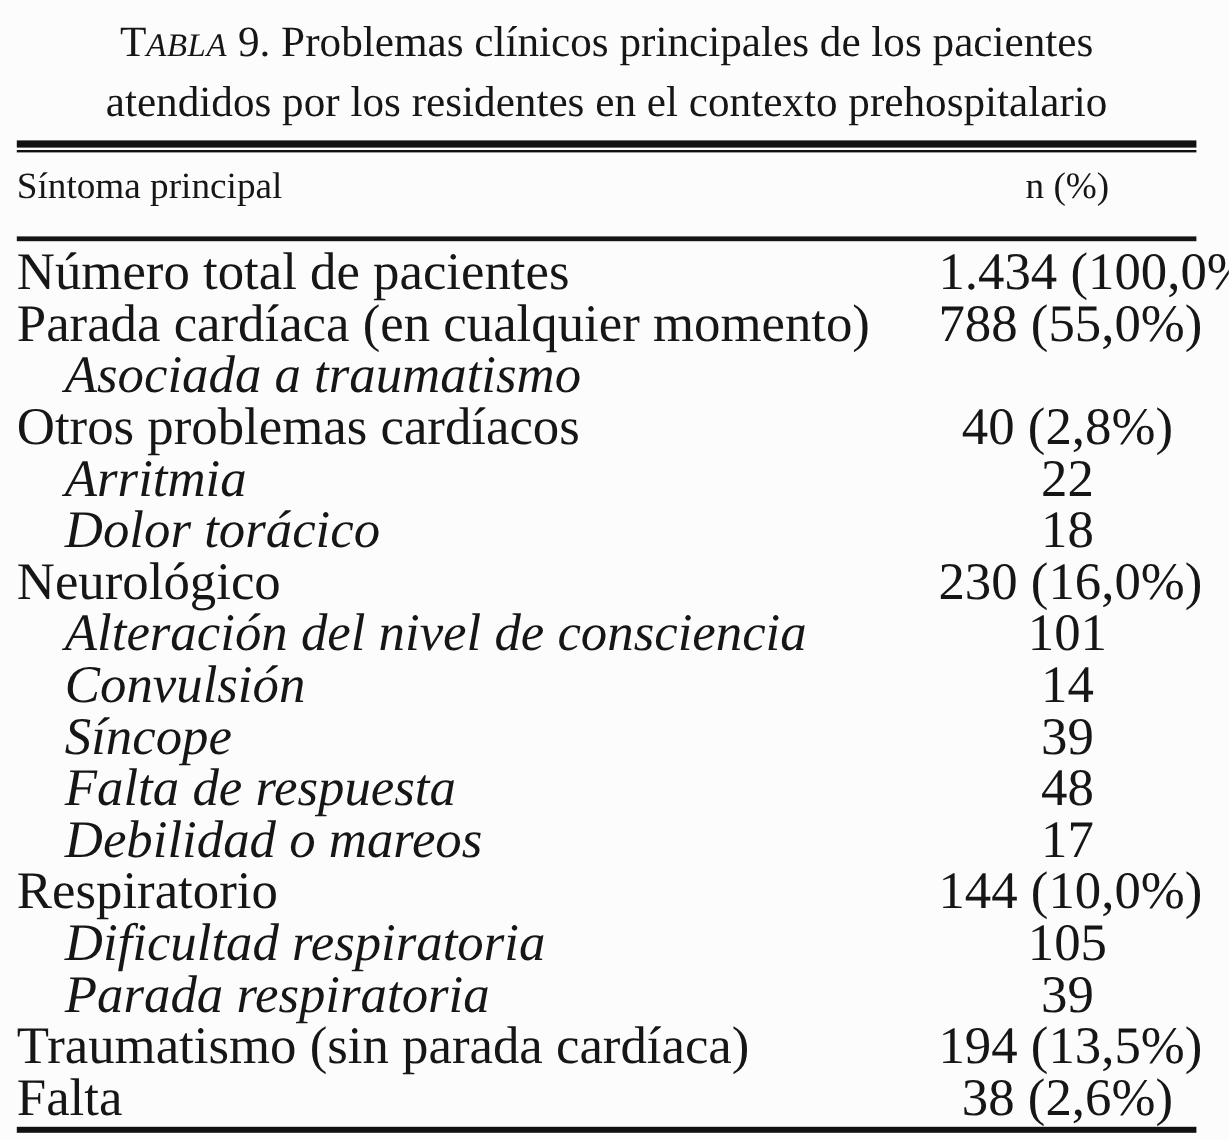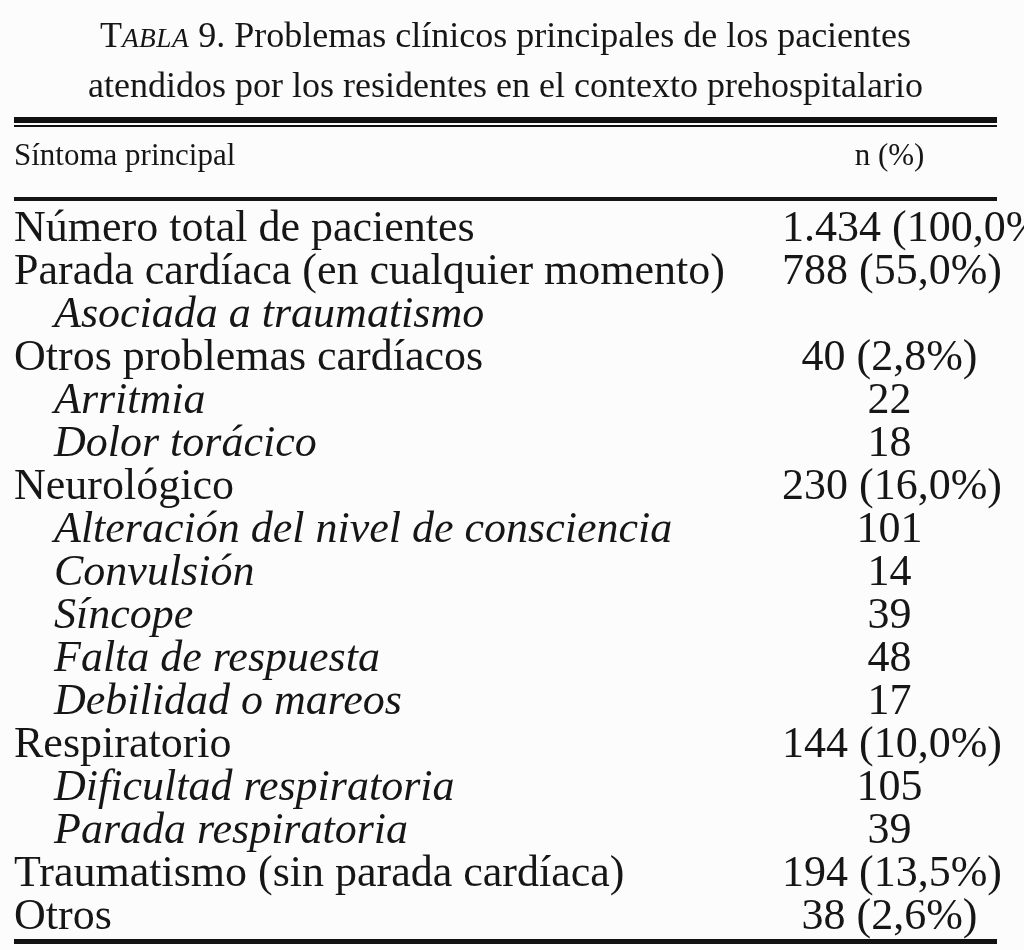--- a/index.html
+++ b/index.html
@@ -173,20 +173,20 @@
       </div>
     <div class="row indent">
         <span class="row-label">Parada respiratoria</span>
         <span class="num-col">39</span>
       </div>
     <div class="row">
         <span class="row-label">Traumatismo (sin parada cardíaca)</span>
         <span class="num-col">194 (13,5%)</span>
       </div>
     <div class="row">
-        <span class="row-label">Otros</span>
+        <span class="row-label">Falta</span>
         <span class="num-col">38 (2,6%)</span>
       </div>
   </div>
 
   <div class="rule-bottom"></div>
 
 </div>
 
 </body></html>

